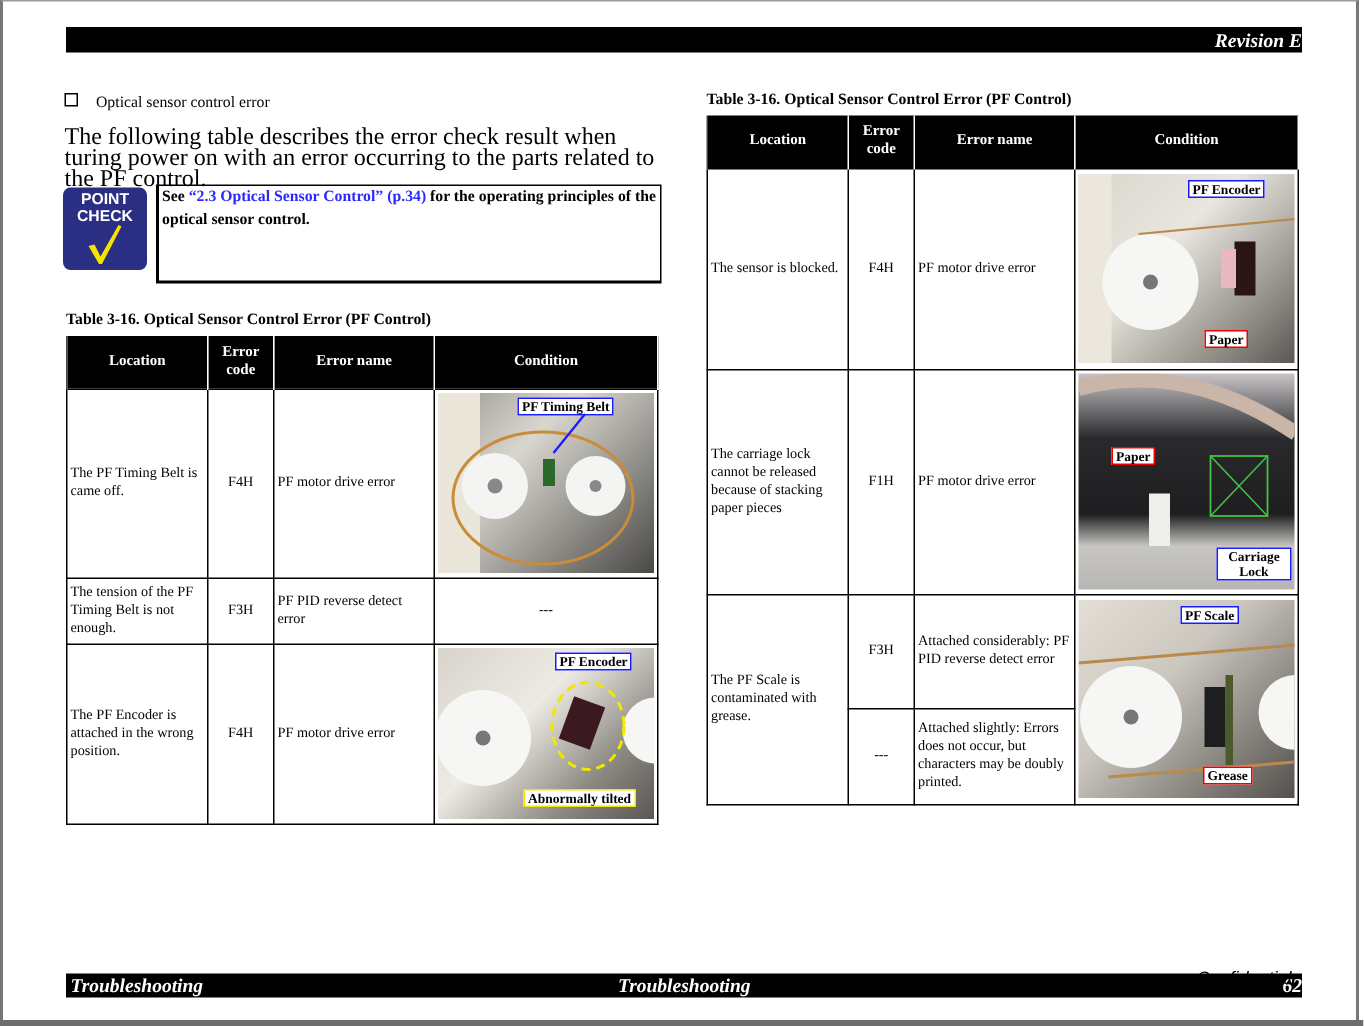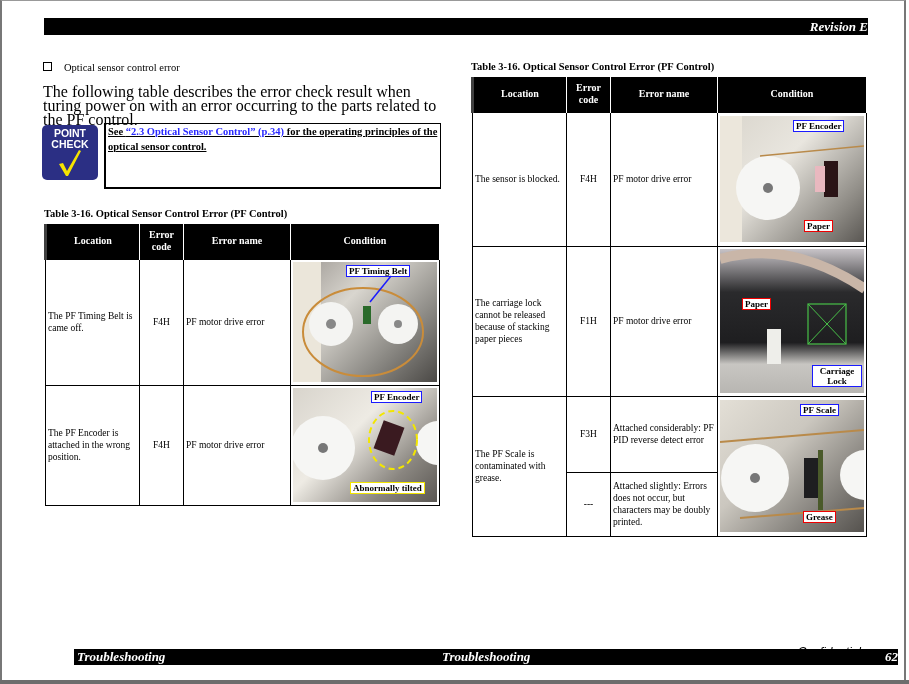--- a/index.html
+++ b/index.html
@@ -6,42 +6,42 @@
   body { width:909px; height:684px; background:#fff; position:relative; overflow:hidden;
          font-family:"Liberation Serif", serif; color:#000; }
   .page-frame { position:absolute; left:0; top:0; width:906px; height:680px;
                 border-left:2px solid #777; border-top:1px solid #999; border-right:2px solid #777; box-sizing:border-box; }
   .page-bottom { position:absolute; left:0; top:680px; width:909px; height:4px; background:#6d6d6d; }
   .hdr { position:absolute; left:44px; top:18px; width:824px; height:17px; background:#000; color:#fff;
          font-style:italic; font-weight:bold; font-size:13px; line-height:17px; }
   .hdr .l { position:absolute; left:3px; letter-spacing:-0.5px; }
   .hdr .r { position:absolute; right:0; }
   .ftr { position:absolute; left:44px; top:649px; width:824px; height:16px; background:#000; color:#fff;
-         font-style:italic; font-weight:bold; font-size:13px; line-height:16px;margin-left:30px; }
+         font-style:italic; font-weight:bold; font-size:13px; line-height:16px; }
   .ftr .l { position:absolute; left:3px; }
   .ftr .c { position:absolute; left:368px; }
   .ftr .r { position:absolute; right:0; }
   .confidential { position:absolute; right:48px; top:645px; font-family:"Liberation Sans", sans-serif;
                   font-style:italic; font-size:12px; color:#000;margin-left:36px; }
   .section-title { position:absolute; left:43px; top:62px; font-size:10.5px; }
   .section-title .box { display:inline-block; width:7px; height:7px; border:1px solid #000; margin-right:12px; vertical-align:0px; }
   .intro { position:absolute; left:43px; top:85px; width:410px; font-size:16px; line-height:14px; }
   .checkpoint-icon { position:absolute; left:42px; top:125px; width:56px; height:55px; background:#2b2f84;
                      border-radius:5px; color:#fff; font-family:"Liberation Sans", sans-serif; font-weight:bold;
                      font-size:10.5px; line-height:11px; text-align:center; }
   .checkpoint-icon .txt { padding-top:3px; }
   .checkpoint-icon svg { position:absolute; left:15px; top:24px; }
   .checkpoint-box { position:absolute; left:104px; top:123px; width:337px; height:66px; border:1px solid #000;
                     border-left-width:2px; border-bottom-width:2px; border-right-width:1px; box-sizing:border-box;
-                    font-weight:bold; font-size:10.5px; line-height:15px; padding:0 2px;text-decoration:underline; }
+                    font-weight:bold; font-size:10.5px; line-height:15px; padding:0 2px; }
   .checkpoint-box .link { color:#2a2aff; }
   .tcap { position:absolute; font-weight:bold; font-size:10.5px; text-align:left; }
   table.et { position:absolute; border-collapse:collapse; font-size:9.5px; table-layout:fixed; }
   table.et th { background:#000; color:#fff; font-weight:bold; font-size:10px; border-left:1px solid #fff; border-right:1px solid #fff; line-height:12px; }
-  table.et th:first-child { border-left:3px solid #404040; }
+  table.et th:first-child { border-left:1px solid #404040; }
   table.et td { border:1px solid #000; vertical-align:middle; line-height:12px; padding:0 2px; }
   table.et td.code { text-align:center; }
   table.et td.img { padding:2px; }
   .photo { position:relative; background:#7a7570; overflow:hidden;padding-left:32px; }
   .photo .lbl { position:absolute; background:#fff; font-weight:bold; font-size:9px; line-height:10px;
                 text-align:center; padding:0 2px; }
   .lbl.blue { border:1.5px solid #1a1aff; }
   .lbl.red { border:1.5px solid #e00; }
   .lbl.yel { border:1.5px solid #f2e600; }
 </style>
@@ -100,20 +100,26 @@
               <circle cx="105" cy="62" r="4" fill="#888"></circle>
           <rect x="70" y="44" width="8" height="18" fill="#2a6a2a"></rect>
         </svg>
         <div class="lbl blue" style="left:53px; top:3px;">PF Timing Belt</div>
         <svg width="145" height="120" style="position:absolute;left:0;top:0">
               <line x1="98" y1="14" x2="77" y2="40" stroke="#1a1aff" stroke-width="1.5"></line>
             </svg>
       </div>
     </td>
   </tr>
+  <tr style="height:44px;">
+    <td>The tension of the PF Timing Belt is not enough.</td>
+    <td class="code">F3H</td>
+    <td>PF PID reverse detect error</td>
+    <td class="code">---</td>
+  </tr>
   <tr style="height:120px;">
     <td>The PF Encoder is attached in the wrong position.</td>
     <td class="code">F4H</td>
     <td>PF motor drive error</td>
     <td class="img">
       <div class="photo" style="height:114px; background:linear-gradient(135deg,#d8d4cc 0%,#eeebe4 40%,#8a8680 75%,#5a5753 100%);">
         <svg width="145" height="114" style="position:absolute;left:0;top:0">
           <circle cx="30" cy="60" r="32" fill="#f6f6f4"></circle>
               <circle cx="30" cy="60" r="5" fill="#777"></circle>
           <circle cx="145" cy="55" r="22" fill="#f6f6f4"></circle>
@@ -188,21 +194,21 @@
       <div class="photo" style="height:132px; background:linear-gradient(135deg,#e3dfd6 0%,#cbc7bf 40%,#7a7772 80%,#55524e 100%);">
         <svg width="145" height="132" style="position:absolute;left:0;top:0">
           <circle cx="35" cy="78" r="34" fill="#f6f6f4"></circle>
               <circle cx="35" cy="78" r="5" fill="#777"></circle>
           <circle cx="145" cy="75" r="25" fill="#f6f6f4"></circle>
           <line x1="0" y1="42" x2="145" y2="30" stroke="#b98a4a" stroke-width="2"></line>
           <line x1="20" y1="118" x2="145" y2="108" stroke="#b98a4a" stroke-width="2"></line>
           <rect x="84" y="58" width="14" height="40" fill="#1e1e20"></rect>
           <rect x="98" y="50" width="5" height="60" fill="#4a5a2a"></rect>
         </svg>
-        <div class="lbl blue" style="left:80px; top:4px;">PF Scale</div>
+        <div class="lbl blue" style="left:68px; top:4px;">PF Scale</div>
         <div class="lbl red" style="left:83px; top:111px;">Grease</div>
       </div>
     </td>
   </tr>
   <tr style="height:64px;">
     <td class="code">---</td>
     <td>Attached slightly: Errors does not occur, but characters may be doubly printed.</td>
   </tr>
 </tbody>
   </table>

